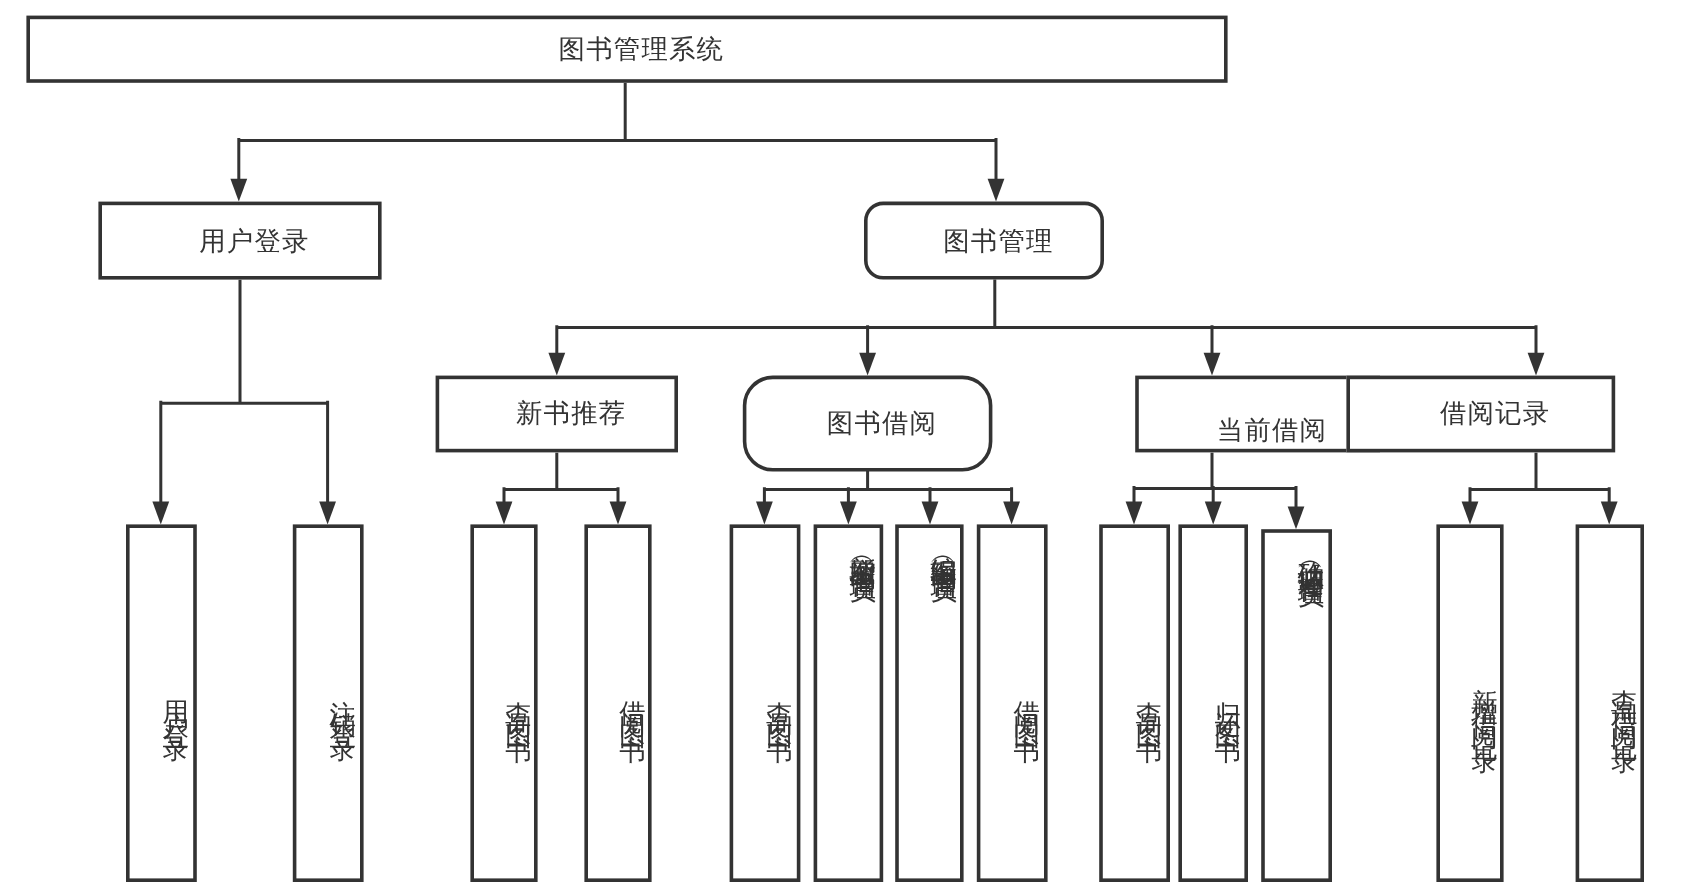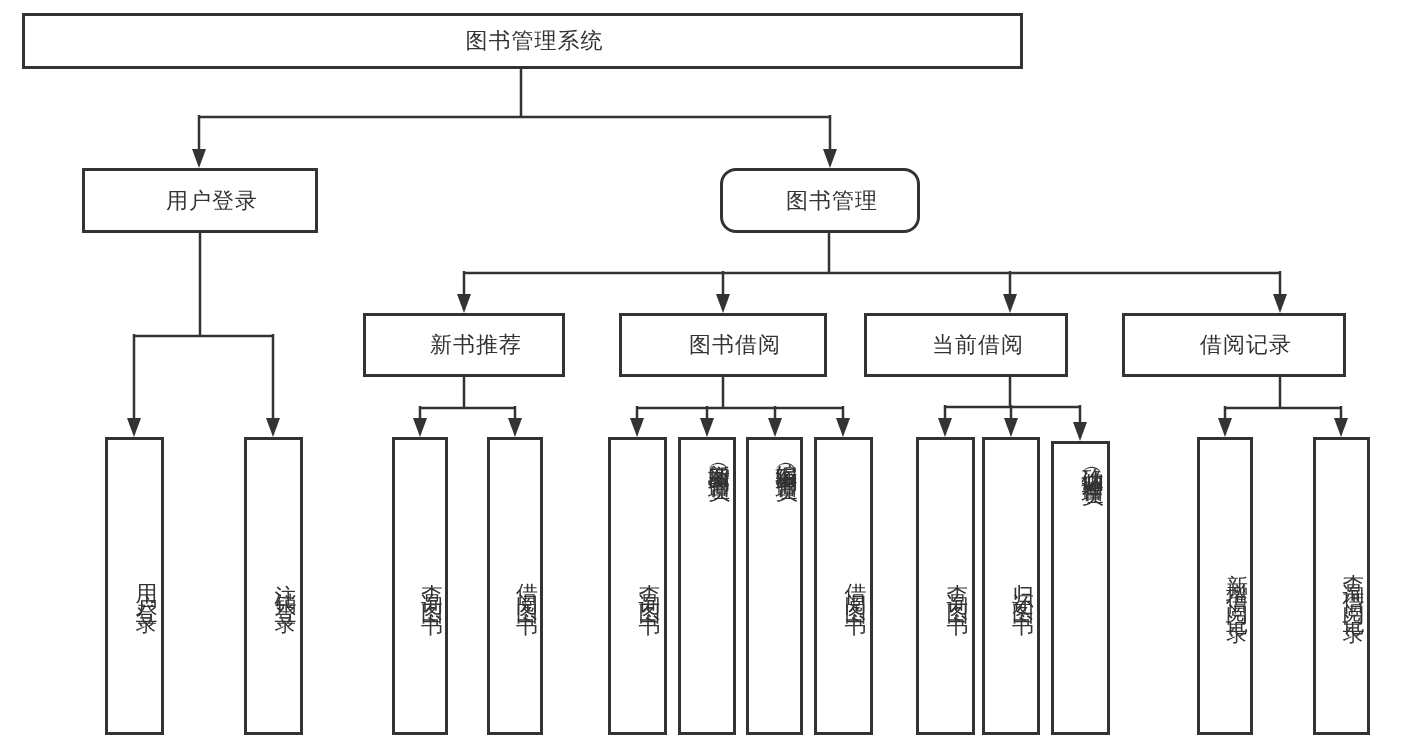--- a/index.html
+++ b/index.html
@@ -99,24 +99,24 @@
   <div class="box h" style="left:82px; top:168px; width:236px; height:65px;">
     <span class="label">用户登录</span>
   </div>
   <div class="box h" style="left:720px; top:168px; width:200px; height:65px;border-radius:16px;">
     <span class="label">图书管理</span>
   </div>
 
   <div class="box h" style="left:363px; top:313px; width:202px; height:64px;">
     <span class="label">新书推荐</span>
   </div>
-  <div class="box h" style="left:619px; top:313px; width:208px; height:64px;">
+  <div class="box h" style="left:619px; top:313px; width:208px; height:80px;border-radius:25px;">
     <span class="label">图书借阅</span>
   </div>
-  <div class="box h" style="left:864px; top:313px; width:204px; height:64px;">
+  <div class="box h" style="left:946px; top:313px; width:204px; height:64px;align-items:flex-end;">
     <span class="label">当前借阅</span>
   </div>
   <div class="box h" style="left:1122px; top:313px; width:224px; height:64px;text-align:right;">
     <span class="label">借阅记录</span>
   </div>
 
   <div class="box v" style="left:105px; top:437px; width:59px; height:298px;">
     <span class="label">用户登录</span>
   </div>
   <div class="box v" style="left:244px; top:437px; width:59px; height:298px;">

